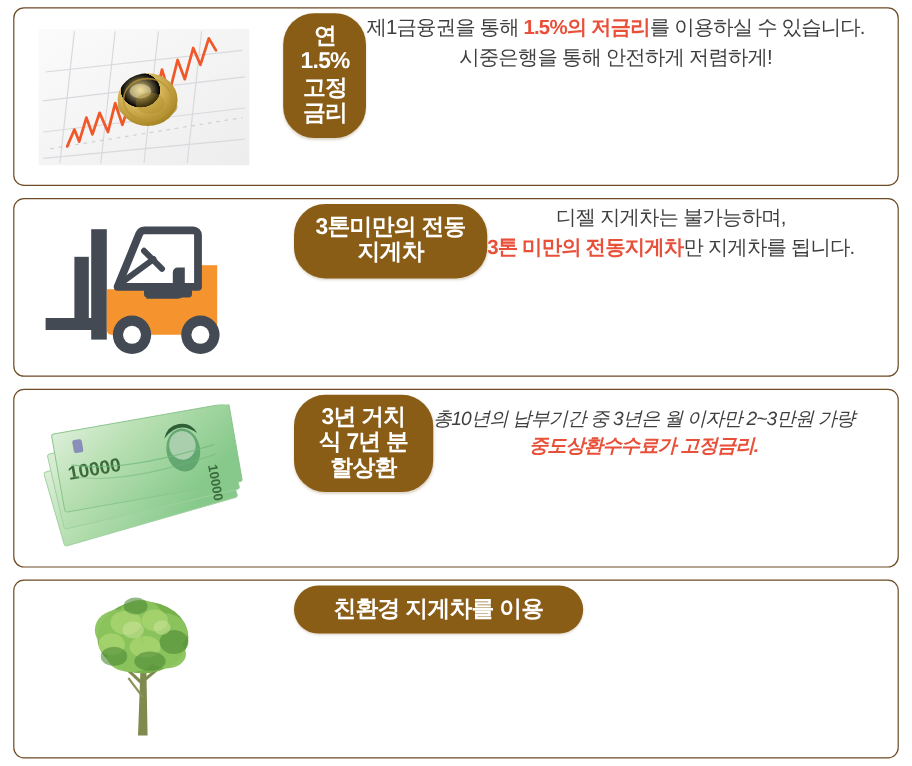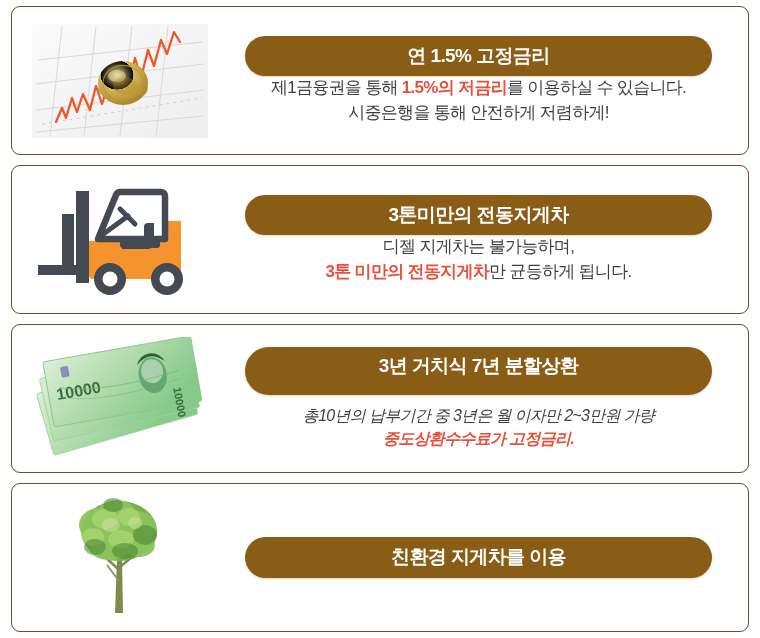--- a/index.html
+++ b/index.html
@@ -52,21 +52,21 @@
     position: relative;
   }
   .card-figure svg { display: block; }
 
   
   .card-body {
     flex: 1 1 auto;
     min-width: 0;
     height: 100%;
     display: flex;
-    flex-direction: column;
+    flex-direction: row;
     align-items: flex-start;
     justify-content: center;
     box-sizing: border-box;
     padding: 4px 36px 4px 18px;
   }
 
   .card-banner {
     width: 100%;
     max-width: 470px;
     background: #8a5d16;
@@ -93,21 +93,21 @@
   .card-line { white-space: nowrap; }
   .hl { color: #e8503a; font-weight: bold; }
 
   
   .promo-card:nth-child(1) .card-banner,
   .promo-card:nth-child(2) .card-banner,
   .promo-card:nth-child(3) .card-banner,
   .promo-card:nth-child(4) .card-banner { max-width: 468px; }
 
   .promo-card:nth-child(3) .card-lines { font-size: 16px; margin-top: 9px; font-style: italic; }
-  .promo-card:nth-child(3) .card-banner { padding-top: 8px; padding-bottom: 19px; }
+  .promo-card:nth-child(3) .card-banner { padding-top: 8px; padding-bottom: 9px; }
 </style>
 </head>
 <body>
 
 <div class="promo-stack">
 
   <div class="promo-card">
     <div class="card-figure">
       <svg width="176" height="114" viewBox="0 0 176 114">
         <defs>
@@ -182,21 +182,21 @@
         <circle cx="131" cy="98" r="7.5" fill="#ffffff"></circle>
       </svg>
     </div>
     <div class="card-body">
       <div class="card-banner">3톤미만의 전동지게차</div>
       <div class="card-lines">
         <div class="card-line">
           <span>디젤 지게차는 불가능하며,</span>
         </div>
         <div class="card-line">
-          <span class="hl">3톤 미만의 전동지게차</span><span>만 균등하게 됩니다.</span>
+          <span class="hl">3톤 미만의 전동지게차</span><span>만 지게차를 됩니다.</span>
         </div>
       </div>
     </div>
   </div>
 
   <div class="promo-card">
     <div class="card-figure">
       <svg width="178" height="124" viewBox="0 0 178 124">
         <defs>
           <linearGradient id="billG" x1="0" y1="0" x2="1" y2="0.6">

